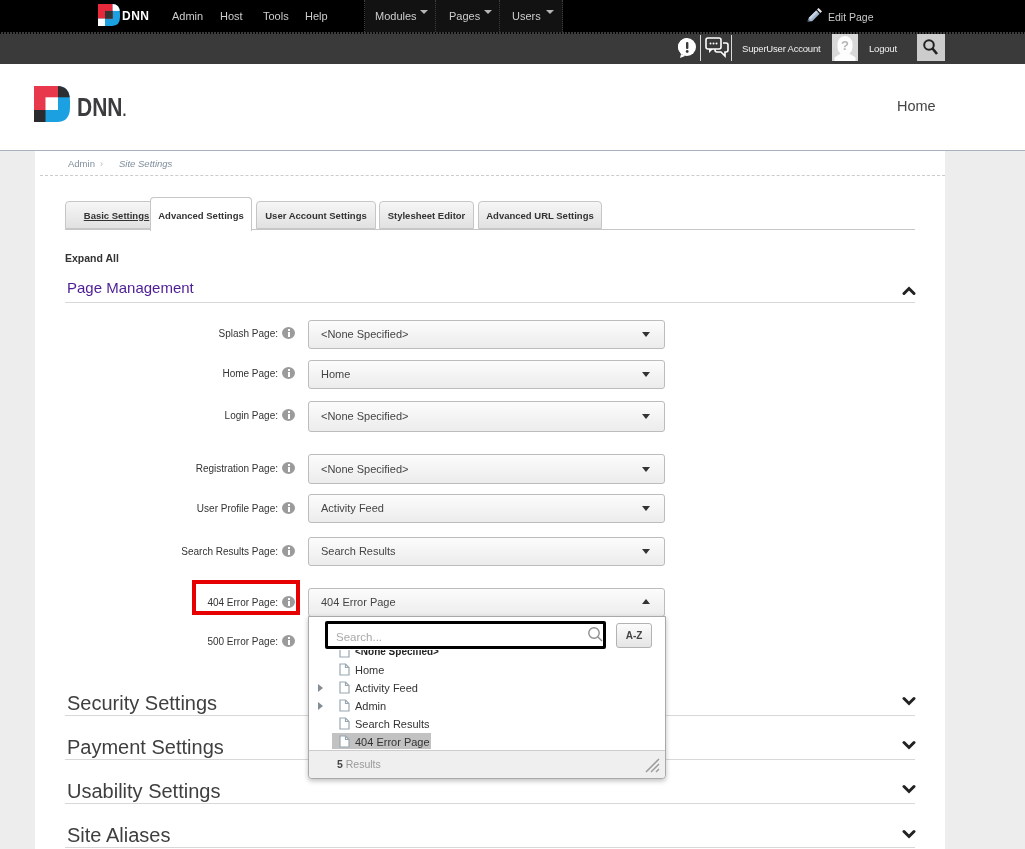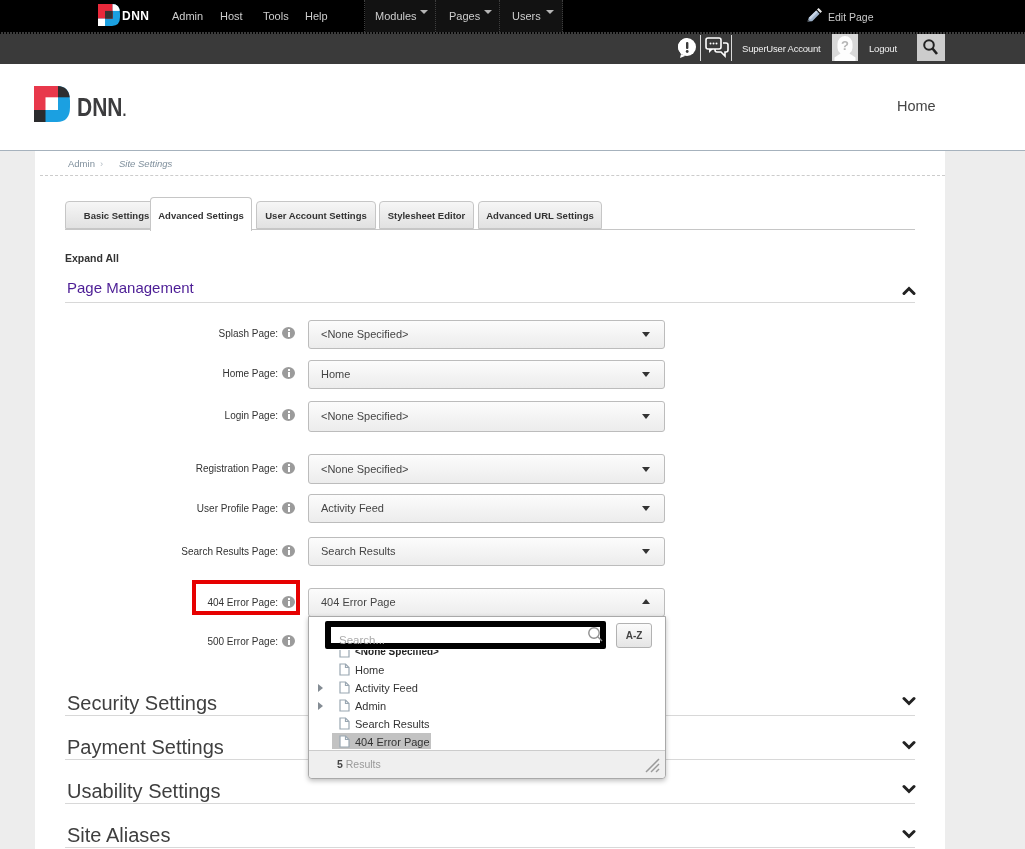--- a/index.html
+++ b/index.html
@@ -48,21 +48,21 @@
   .sel { left:308px; width:357px; height:29px; border:1px solid #bcbcbc; border-radius:3px; background:linear-gradient(#fcfcfc,#ececec); font-size:11px; color:#444; line-height:27px; padding-left:12px; }
   .sarr { left:642px; width:0; height:0; border-left:4.5px solid transparent; border-right:4.5px solid transparent; border-top:5px solid #333; }
   .sarru { left:642px; width:0; height:0; border-left:4.5px solid transparent; border-right:4.5px solid transparent; border-bottom:5px solid #333; }
 
   #redbox { left:192px; top:580px; width:108px; height:35px; border:4px solid #e60000; z-index:5; }
 
   
   #panel { left:308px; top:616px; width:358px; height:163px; background:#fff; border:1px solid #a9a9a9; border-radius:0 0 4px 4px; box-shadow:0 2px 5px rgba(0,0,0,0.25); z-index:4; }
   .titem { font-size:11px; color:#333; }
   #srchcover { left:309px; top:617px; width:355px; height:33px; background:#fff; z-index:6; }
-  #srch { left:325px; top:621px; width:281px; height:28px; border:6px solid #000000; border-radius:2px; background:#fff; z-index:7; font-size:11.5px; color:#a9a9a9; line-height:26px; padding-left:8px; }
+  #srch { left:325px; top:621px; width:281px; height:28px; border:3px solid #000000; border-radius:2px; background:#fff; z-index:7; font-size:11.5px; color:#a9a9a9; line-height:26px; padding-left:8px; }
   #az { left:616px; top:623px; width:36px; height:25px; background:linear-gradient(#fbfbfb,#e5e5e5); border:1px solid #b2b2b2; border-radius:3px; font-size:10px; font-weight:bold; color:#444; text-align:center; line-height:23px; z-index:7; }
   #hl404 { left:332px; top:733px; width:99px; height:16px; background:#c2c2c2; z-index:4; }
   .texp { width:0; height:0; border-top:4px solid transparent; border-bottom:4px solid transparent; border-left:5px solid #848c94; left:318px; z-index:5; }
   #pfoot { left:309px; top:750px; width:356px; height:28px; background:#efefef; border-top:1px solid #ccc; border-radius:0 0 4px 4px; z-index:5; }
 
   .btitle { left:67px; font-size:20px; color:#3f3f3f; }
 </style>
 </head>
 <body>
 <div id="page">
@@ -160,21 +160,21 @@
   <div class="abs" id="steel"></div>
   <div class="abs gutter" style="left:0;width:35px;"></div>
   <div class="abs gutter" style="left:945px;width:80px;"></div>
 
   <div class="abs crumb" style="left:68px;">Admin</div>
   <div class="abs crumb" style="left:100px;color:#b3bcc4;">›</div>
   <div class="abs crumb" style="left:119px;font-style:italic;">Site Settings</div>
   <div class="abs" id="dash"></div>
 
   <div class="abs" id="tabline"></div>
-  <div class="abs tab" style="left:65px;width:103px;">Basic Settings</div>
+  <div class="abs tab" style="left:65px;width:103px;text-decoration:underline;">Basic Settings</div>
   <div class="abs" id="tab-active">Advanced Settings</div>
   <div class="abs tab" style="left:256px;width:120px;">User Account Settings</div>
   <div class="abs tab" style="left:379px;width:95px;">Stylesheet Editor</div>
   <div class="abs tab" style="left:478px;width:124px;">Advanced URL Settings</div>
 
   <div class="abs" id="expandall">Expand All</div>
   <div class="abs h2sec" style="top:279px;">Page Management</div>
   <svg class="abs chev" style="top:285px;" viewBox="0 0 14 11">
       <path d="M2,8.5 L7,3.5 L12,8.5" fill="none" stroke="#222" stroke-width="3" stroke-linecap="round"></path>
     </svg>

